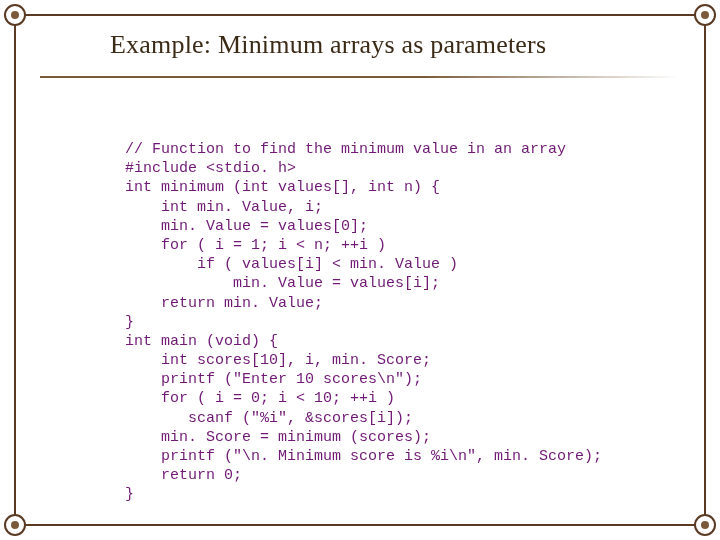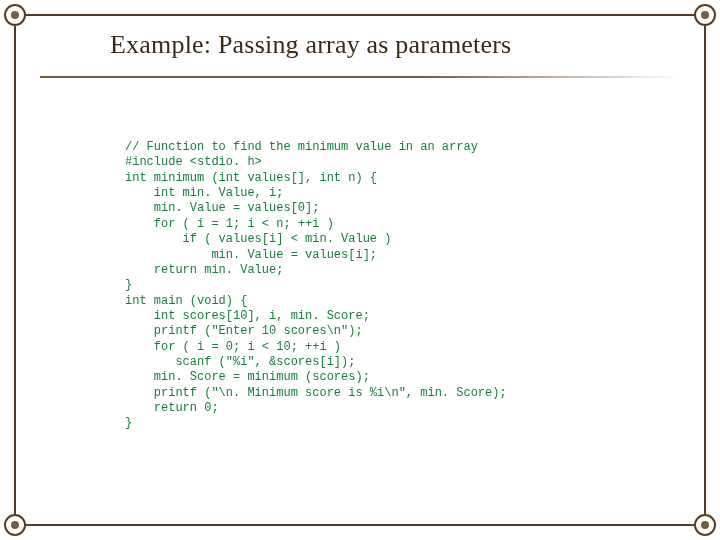--- a/index.html
+++ b/index.html
@@ -69,37 +69,37 @@
     top: 76px;
     height: 2px;
     background: linear-gradient(to right, #7a5a3a 0%, #7a5a3a 60%, rgba(122,90,58,0) 100%);
   }
 
   .code {
     position: absolute;
     left: 125px;
     top: 140px;
     font-family: "Courier New", Courier, monospace;
-    font-size: 12px;
+    font-size: 15px;
     line-height: 1.28;
     white-space: pre;
-    color: #15803d;
+    color: #701a75;
   }
 </style>
 </head>
 <body>
 
 <div class="slide">
   <div class="frame"></div>
   <div class="corner tl"></div>
   <div class="corner tr"></div>
   <div class="corner bl"></div>
   <div class="corner br"></div>
 
-  <div class="title">Example: Passing array as parameters</div>
+  <div class="title">Example: Minimum arrays as parameters</div>
   <div class="underline"></div>
 
   <div class="code" id="code-block">// Function to find the minimum value in an array
 #include &lt;stdio. h&gt;
 int minimum (int values[], int n) {
     int min. Value, i;
     min. Value = values[0];
     for ( i = 1; i &lt; n; ++i )
         if ( values[i] &lt; min. Value )
             min. Value = values[i];

